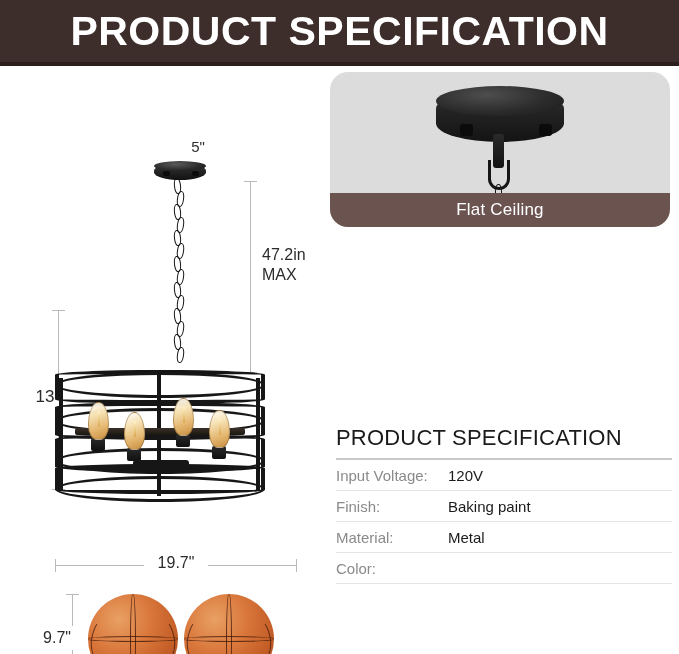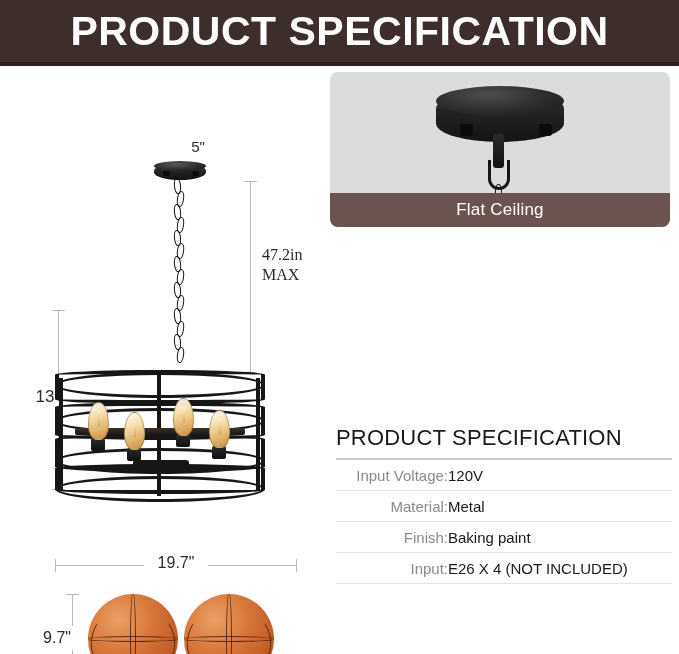--- a/index.html
+++ b/index.html
@@ -79,21 +79,21 @@
   }
 
   
   .dim472 { position: absolute; left: 228px; top: 115px; width: 96px; height: 192px; }
   .dim472 .vline { position: absolute; left: 22px; top: 0; width: 1px; height: 192px; background: #b9b9b9; }
   .dim472 .cap { position: absolute; left: 16px; width: 13px; height: 1px; background: #b9b9b9; }
   .dim472 .cap.t { top: 0; } .dim472 .cap.b { top: 191px; }
   .dim472 .lbl {
     position: absolute; left: 34px; top: 62px; width: 62px;
     font-size: 16px; color: #2b2b2b; line-height: 20px;
-    background: #ffffff; padding: 2px 0; font-family: Liberation Serif, serif;
+    background: #ffffff; padding: 2px 0;
   }
 
   
   .dim13 { position: absolute; left: 28px; top: 244px; width: 44px; height: 180px; }
   .dim13 .vline { position: absolute; left: 30px; top: 0; width: 1px; height: 180px; background: #b9b9b9; }
   .dim13 .cap { position: absolute; left: 24px; width: 13px; height: 1px; background: #b9b9b9; }
   .dim13 .cap.t { top: 0; } .dim13 .cap.b { top: 179px; }
   .dim13 .lbl {
     position: absolute; left: -2px; top: 74px; width: 44px;
     font-size: 17px; color: #2b2b2b; text-align: center;
@@ -193,21 +193,21 @@
     font-size: 16px; color: #2b2b2b; background: #ffffff; padding: 3px 0;
   }
 
   
   .right-col { position: absolute; left: 330px; top: 72px; width: 345px; }
 
   .mount-card {
     position: relative;
     width: 340px; height: 155px;
     background: #dcdcdc;
-    border-radius: 8px;
+    border-radius: 18px;
     overflow: hidden;
     margin-bottom: 13px;
   }
   .mount-stage { position: absolute; left: 0; top: 0; width: 340px; height: 155px; }
 
   .cap-bar {
     position: absolute; left: 0; bottom: 0; width: 340px; height: 34px;
     background: #6b5450;
     display: flex; align-items: center; justify-content: center;
     z-index: 5;
@@ -262,21 +262,20 @@
   .spec { position: absolute; left: 336px; top: 425px; width: 336px; }
   .spec-title {
     font-size: 22px; color: #1a1a1a; letter-spacing: 0.2px;
     padding-bottom: 7px;
   }
   .spec-title-rule { height: 2px; background: #c9c9c9; }
   .spec-row {
     display: flex; align-items: center;
     height: 31px;
     border-bottom: 1px solid #e4e4e4;
-    text-align: right;
   }
   .spec-label { width: 112px; font-size: 15px; color: #8a8a8a; }
   .spec-value { font-size: 15px; color: #1a1a1a; white-space: nowrap; }
 </style>
 </head>
 <body>
 
 <div id="page">
 
   <div class="header">
@@ -421,27 +420,26 @@
 
   <div class="spec">
     <div class="spec-title">PRODUCT SPECIFICATION</div>
     <div class="spec-title-rule"></div>
     <div id="spec-rows">
         <div class="spec-row">
           <div class="spec-label">Input Voltage:</div>
           <div class="spec-value">120V</div>
         </div>
         <div class="spec-row">
+          <div class="spec-label">Finish:</div>
+          <div class="spec-value">Baking paint</div>
+        </div>
+        <div class="spec-row">
           <div class="spec-label">Material:</div>
           <div class="spec-value">Metal</div>
         </div>
         <div class="spec-row">
-          <div class="spec-label">Finish:</div>
-          <div class="spec-value">Baking paint</div>
-        </div>
-        <div class="spec-row">
-          <div class="spec-label">Input:</div>
-          <div class="spec-value">E26 X 4 (NOT INCLUDED)</div>
+          <div class="spec-label">Color:</div>
         </div>
       </div>
   </div>
 
 </div>
 
 </body></html>

